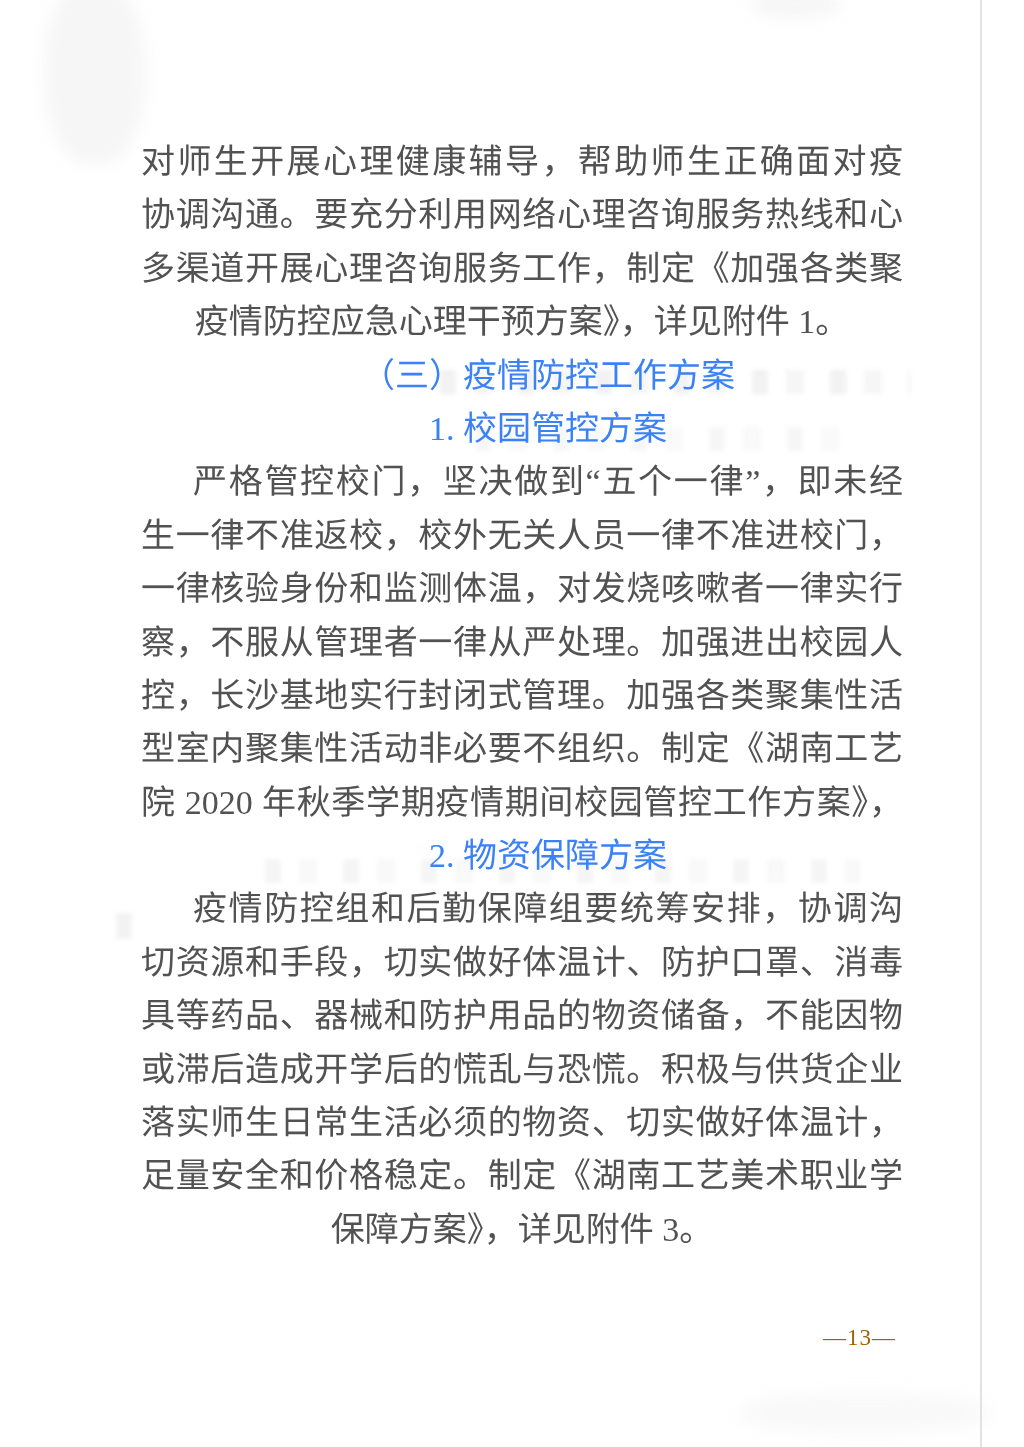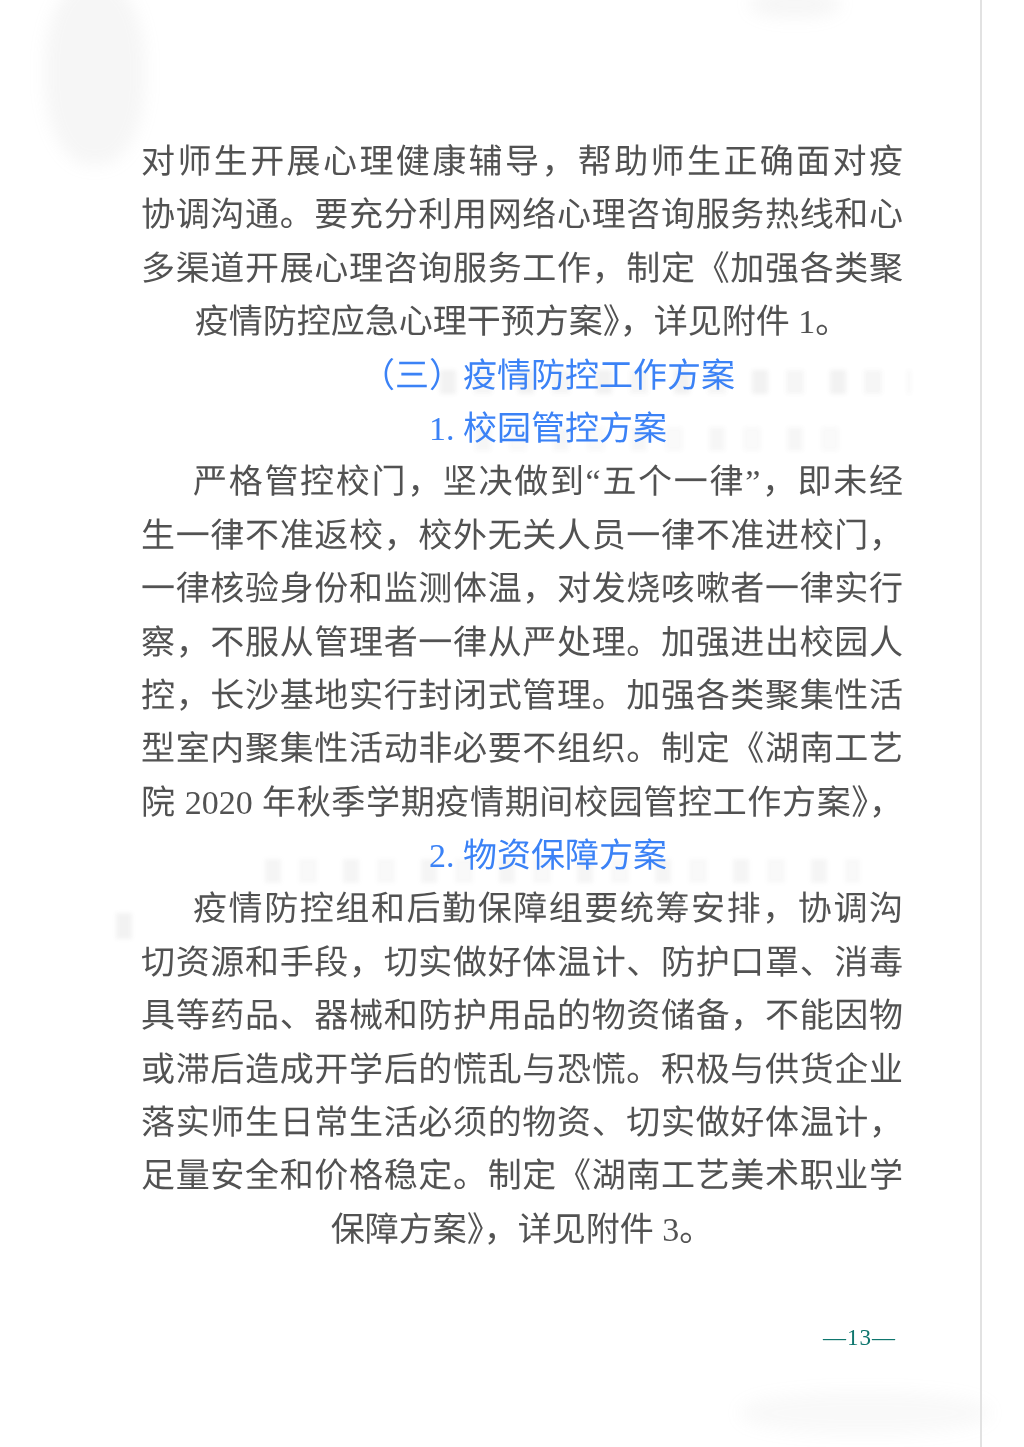--- a/index.html
+++ b/index.html
@@ -51,21 +51,21 @@
   .indent { text-indent: 52px; }
   .heading { color: #3b82f6; }
   
   .page-num {
     position: absolute;
     top: 1322px;
     right: 128px;
     height: 32px;
     line-height: 32px;
     font-size: 23px;
-    color: #0f766e;
+    color: #a16207;
     letter-spacing: 1px;
   }
   
   .scan-edge {
     position: absolute;
     left: 980px;
     top: 0;
     width: 2px;
     height: 1447px;
     background: #e2e2e2;

